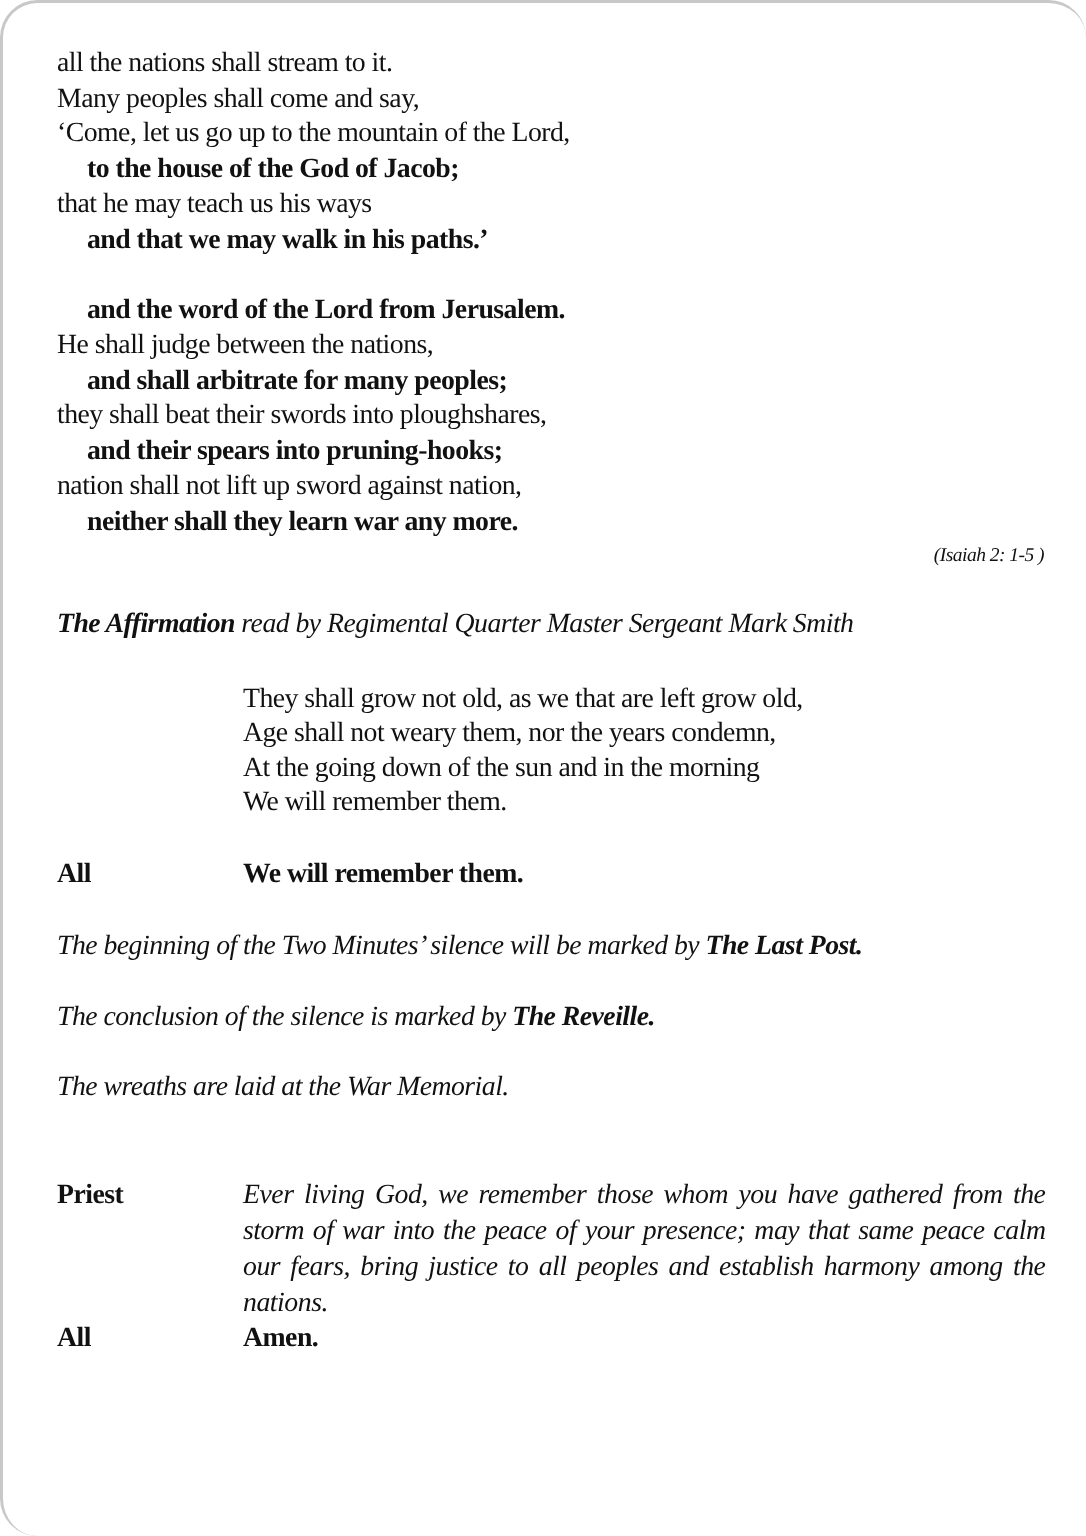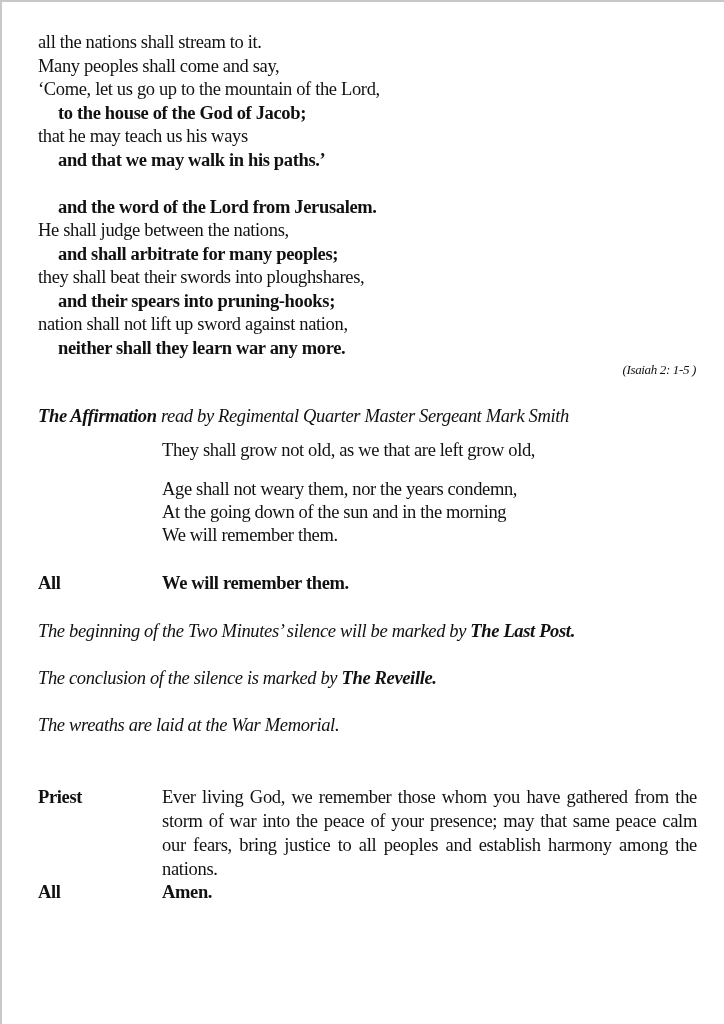--- a/index.html
+++ b/index.html
@@ -5,31 +5,32 @@
     html, body { margin: 0; padding: 0; background: #ffffff; }
     body { width: 724px; height: 1024px; overflow: hidden; position: relative; }
     .page {
       position: absolute; left: 0; top: 0; width: 724px; height: 1024px;
       border-top: 2px solid #c8c8c8; border-left: 2px solid #c8c8c8;
       box-sizing: border-box;
       font-family: "Liberation Serif", "DejaVu Serif", serif;
       color: #111;
       font-size: 18.5px;
       letter-spacing: -0.35px;
+      border-radius: 25px;
     }
     .line { position: absolute; left: 36px; white-space: nowrap; line-height: 24px; }
     .indent { left: 56px; font-weight: bold; }
     .right { left: auto; right: 28px; font-style: italic; font-size: 13px; }
     .ital { font-style: italic; }
     .bold { font-weight: bold; }
     .col2 { position: absolute; left: 160px; white-space: nowrap; line-height: 24px; }
     .label { position: absolute; left: 36px; font-weight: bold; line-height: 24px; }
     .prayer {
       position: absolute; left: 160px; width: 535px; line-height: 24px;
-      text-align: justify; letter-spacing: -0.3px;
+      text-align: justify; letter-spacing: -0.3px; font-style: italic;
     }
   </style>
 </head>
 <body>
 
 <div class="page">
 
   <div class="line" style="top:28px">all the nations shall stream to it.</div>
   <div class="line" style="top:52px">Many peoples shall come and say,</div>
   <div class="line" style="top:75px">‘Come, let us go up to the mountain of the Lord,</div>
@@ -43,21 +44,21 @@
   <div class="line indent" style="top:287px">and their spears into pruning-hooks;</div>
   <div class="line" style="top:310px">nation shall not lift up sword against nation,</div>
   <div class="line indent" style="top:334px">neither shall they learn war any more.</div>
 
   <div class="line right" style="top:356px">(Isaiah 2: 1-5 )</div>
 
   <div class="line ital" style="top:402px">
     <span class="bold">The Affirmation</span><span> read by Regimental Quarter Master Sergeant Mark Smith</span>
   </div>
 
-  <div class="col2" style="top:436px">They shall grow not old, as we that are left grow old,</div>
+  <div class="col2" style="top:452px">They shall grow not old, as we that are left grow old,</div>
   <div class="col2" style="top:475px">Age shall not weary them, nor the years condemn,</div>
   <div class="col2" style="top:498px">At the going down of the sun and in the morning</div>
   <div class="col2" style="top:521px">We will remember them.</div>
 
   <div class="label" style="top:569px">All</div>
   <div class="col2 bold" style="top:569px">We will remember them.</div>
 
   <div class="line ital" style="top:617px">
     <span>The beginning of the Two Minutes’ silence will be marked by </span><span class="bold">The Last Post.</span>
   </div>

